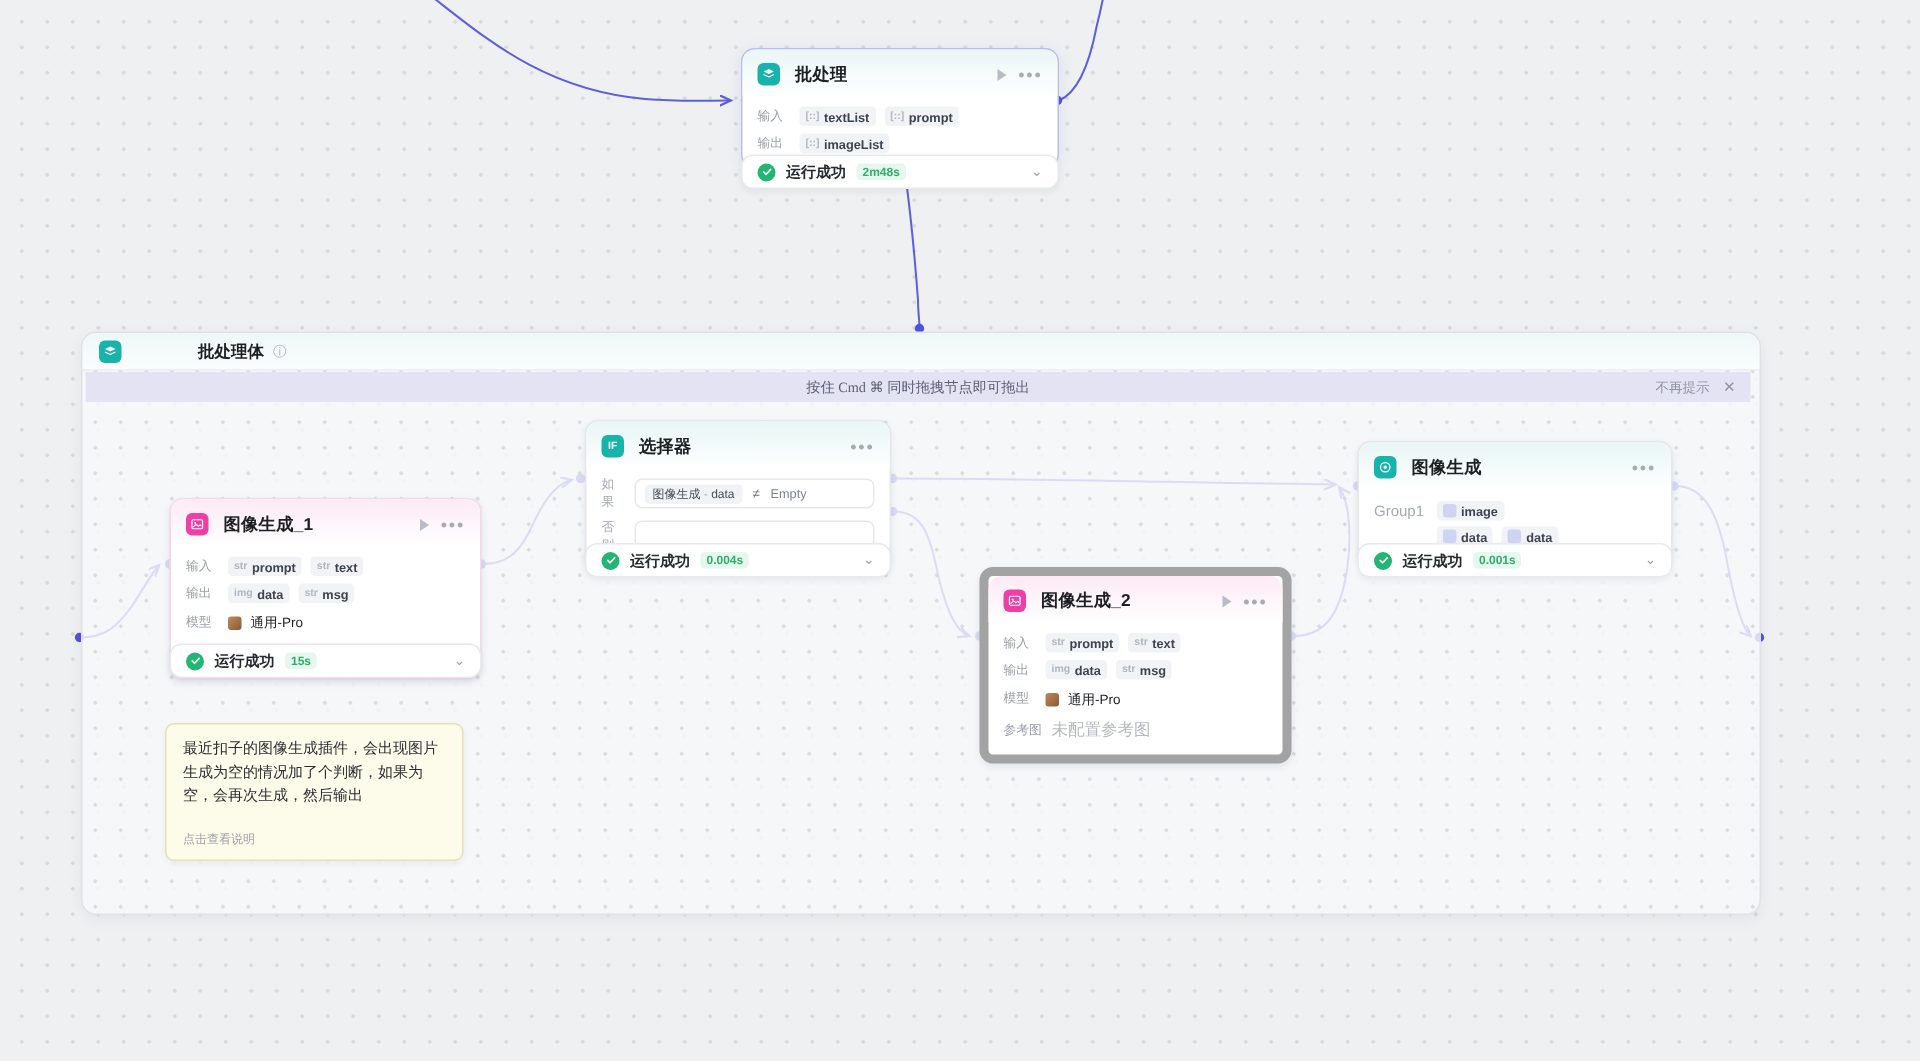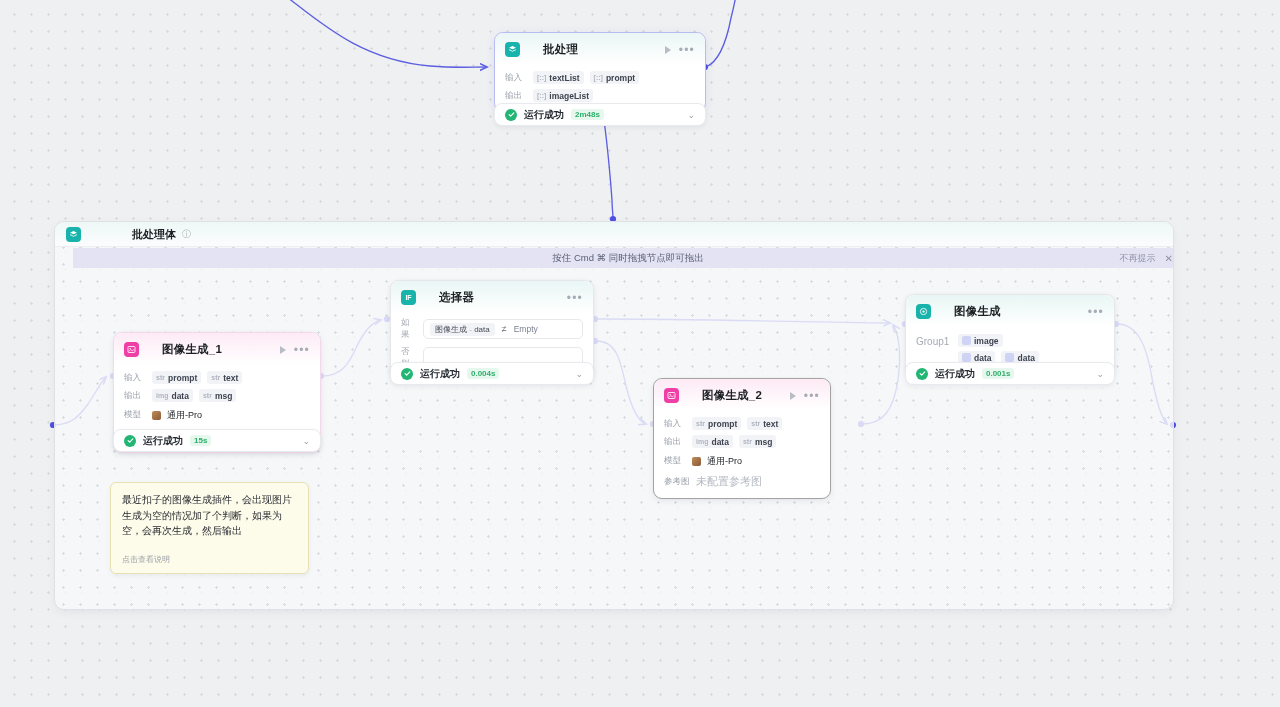--- a/index.html
+++ b/index.html
@@ -18,21 +18,21 @@
 
   
   .node {
     position:absolute;
     background:#fff;
     border-radius:9px;
     border:1px solid #e6e7ea;
     box-shadow:0 2px 6px rgba(20,24,40,.07), 0 0 0 .5px rgba(20,24,40,.02);
   }
   .node-hd {
-    display:flex; align-items:center; gap:23px;
+    display:flex; align-items:center; gap:10px;
     padding:9px 10px 7px 10px;
     border-radius:9px 9px 0 0;
   }
   .node-title { font-size:11.5px; font-weight:700; letter-spacing:.2px; }
   .hd-actions { margin-left:auto; display:flex; align-items:center; gap:8px; }
   .play { width:0;height:0;border-left:6px solid #b9bcc4;border-top:4px solid transparent;border-bottom:4px solid transparent; }
   .dots { color:#a7abb4; font-size:12px; line-height:6px; letter-spacing:1.2px; }
 
   .icon-sq {
     width:15px;height:15px;border-radius:4px;
@@ -94,38 +94,38 @@
     background-size: 17px 17px;
   }
   #batch-body .bb-hd {
     height:25px; display:flex; align-items:center; gap:6px;
     padding:0 11px; background:linear-gradient(180deg,#eef8f7 0%,#fbfcfd 100%);
     border-bottom:1px solid #eceef1;
   }
   .bb-title { font-size:11px; font-weight:700;margin-left:45px; }
   .info-ico { color:#aeb3bc; font-size:9px; }
   .tip-bar {
-    position:absolute; left:18px; top:26px; width:1110px; height:20px;
+    position:absolute; left:2px; top:26px; width:1110px; height:20px;
     background:#e3e3f3; display:flex; align-items:center; justify-content:center;
-    font-size:9.5px; color:#5a5f74;
+    font-size:9.5px; color:#5a5f74;font-family:Liberation Serif, serif;
   }
   .tip-right { position:absolute; right:10px; display:flex; align-items:center; gap:9px; }
   .tip-right .lnk { font-size:9px; color:#8f93a8; }
   .tip-right .x { font-size:10px; color:#8f93a8; }
 
   
   #img1-node { left:113px; top:332px; width:208px; border:1px solid #f4d9ea; }
   #img1-node .node-hd { background:linear-gradient(180deg,#fdeaf5 0%,#ffffff 100%); }
   #img1-status { left:113px; top:429px; width:208px; }
 
   #sel-node { left:390px; top:280px; width:204px; }
   #sel-node .node-hd { background:linear-gradient(180deg,#e8f6f5 0%,#ffffff 100%); }
   #sel-status { left:390px; top:362px; width:204px; }
 
-  #img2-node { left:653px; top:378px; width:178px; border:1px solid #a3a3a3; }
+  #img2-node { left:653px; top:378px; width:208px; border:6px solid #a3a3a3; }
   #img2-node .node-hd { background:linear-gradient(180deg,#fdeaf5 0%,#ffffff 100%); }
 
   #agg-node { left:905px; top:294px; width:210px; }
   #agg-node .node-hd { background:linear-gradient(180deg,#e8f6f5 0%,#ffffff 100%); }
   #agg-status { left:905px; top:362px; width:210px; }
 
   
   .cond-row { display:flex; align-items:center; gap:6px; padding:0 10px; margin-top:5px; }
   .cond-lbl { font-size:8.5px; color:#a5aab4; width:16px; flex:0 0 16px; }
   .cond-box {

